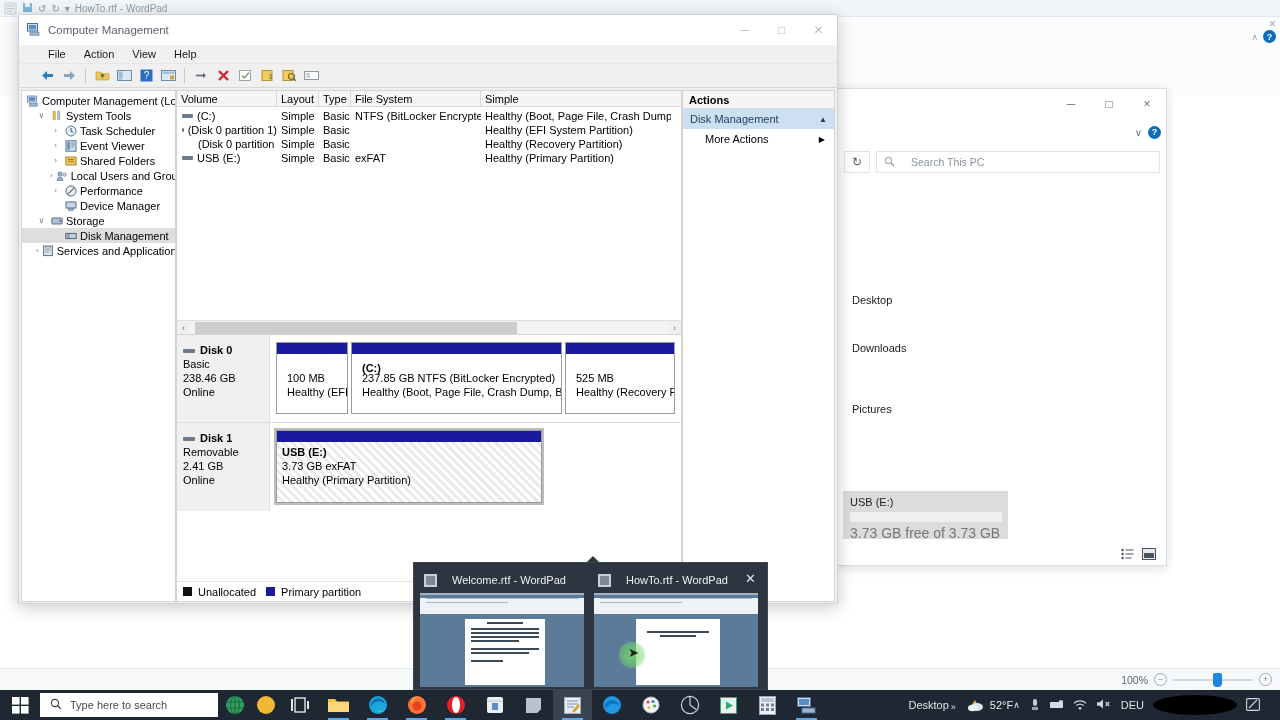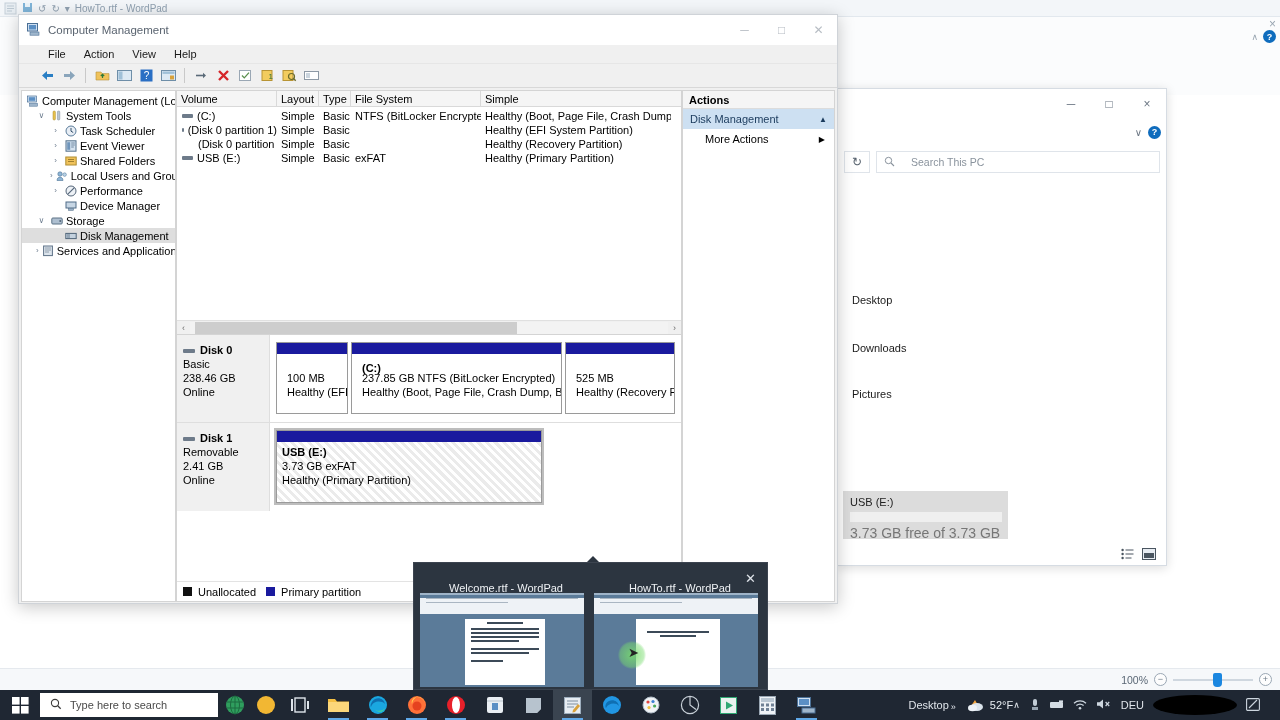--- a/index.html
+++ b/index.html
@@ -212,21 +212,21 @@
   .act-item { height:20px; display:flex; align-items:center; justify-content:space-between;
     padding:0 9px 0 22px; font-size:11px; color:#000; }
 
   
   #flyout {
     position:absolute; left:413px; top:562px; width:355px; height:128px;
     background:#2c3540; border:1px solid #3c4450;
     display:flex; padding:4px 2px 0 2px; gap:2px;
   }
   .thumb { width:172px; }
-  .thumb-head { height:26px; display:flex; align-items:center; gap:15px; padding-left:8px; position:relative;flex-direction:column; }
+  .thumb-head { height:26px; display:flex; align-items:center; gap:15px; padding-left:8px; position:relative; }
   .thumb-head .tt { color:#eef1f4; font-size:11px; white-space:nowrap; }
   .thumb-ico { width:13px; height:13px; background:#c8d0d8; position:relative; }
   .thumb-ico:after { content:''; position:absolute; left:2px; top:2px; right:2px; bottom:2px; background:#7d8a96; }
   .thumb-close { position:absolute; right:6px; top:5px; color:#dfe4ea; font-size:13px; line-height:13px; }
   .thumb-img {
     height:94px; margin:0 4px; background:#5b7b99; position:relative; overflow:hidden;
     border-top:2px solid #9fb4c8;
   }
   .tw-ribbon { height:16px; background:#eef2f6; }
   .tw-ribbon .ln { height:1px; background:#aab6c2; margin:3px 6px; }
@@ -326,21 +326,21 @@
             <circle cx="4.5" cy="4.5" r="3.2" fill="none" stroke="#8a939d"></circle>
             <path d="M7 7l3 3" stroke="#8a939d" stroke-width="1.1"></path>
           </svg>
       </span>
       <span>Search This PC</span>
     </span>
   </div>
   <div id="ex-content">
     <div class="ex-navitem" style="top:115px;">Desktop</div>
     <div class="ex-navitem" style="top:163px;">Downloads</div>
-    <div class="ex-navitem" style="top:209px;">Pictures</div>
+    <div class="ex-navitem" style="top:224px;">Pictures</div>
 
     <div id="ex-drive">
       <div class="dn">USB (E:)</div>
       <div class="bar"></div>
       <div class="free">3.73 GB free of 3.73 GB</div>
     </div>
 
     <div id="ex-statusbar">
       <span class="view-ico">
         <svg width="13" height="12" viewBox="0 0 13 12">

